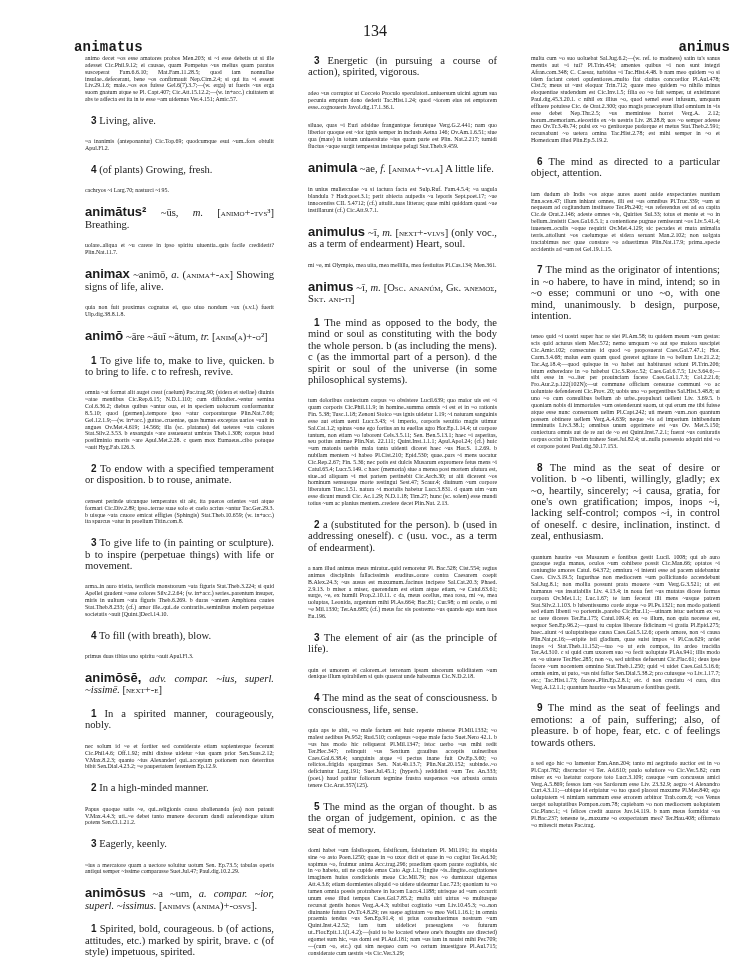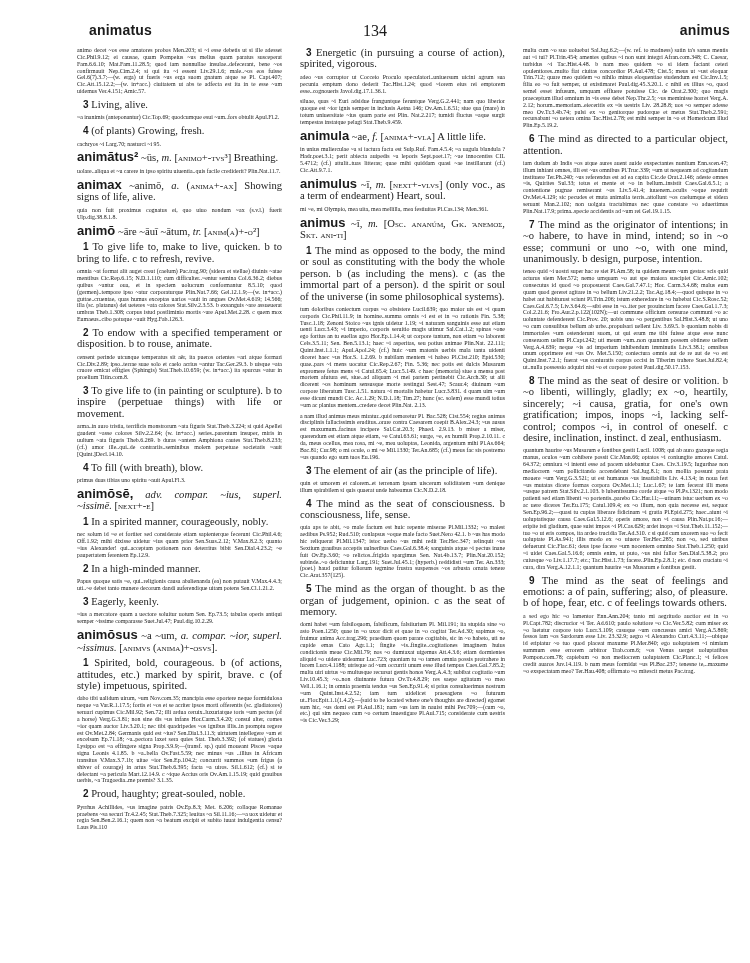--- a/index.html
+++ b/index.html
@@ -2,29 +2,29 @@
 <html><head>
 <meta charset="utf-8">
 <style>
   html, body { margin: 0; padding: 0; background: #fff; }
   body {
     width: 750px; height: 963px; overflow: hidden; position: relative;
     font-family: "Liberation Serif", "DejaVu Serif", serif; color: #1a1a1a;
   }
   .page { position: absolute; left: 0; top: 0; width: 750px; height: 963px; }
   .running-head {
-    position: absolute; top: 22px; font-family: Liberation Sans, sans-serif;
-    font-weight: bold; font-size: 14px; letter-spacing: 0.2px; margin-left: 15px;
+    position: absolute; top: 39px; font-family: Liberation Mono, monospace;
+    font-weight: bold; font-size: 14px; letter-spacing: 0.2px;
   }
   .rh-left { left: 74px; }
   .rh-right { right: 20px; }
   .page-number { position: absolute; top: 22px; left: 350px; width: 50px; text-align: center; font-size: 16px; }
   .columns { position: absolute; top: 43px; left: 73px; width: 660px; display: flex; gap: 10px; }
   .col { width: 213px; font-size: 6.1px; line-height: 6.9px; text-align: justify; }
-  .col p { margin: 4px; }
+  .col p { margin: 12px; }
   .cit { font-size: 5.9px; line-height: 6.85px; text-align: justify; hyphens: auto; margin: 0 0 3px 0; }
   .sense {
     font-size: 10.6px; line-height: 11.4px; text-align: justify; margin: 2px 0 1px 0; text-indent: 6px;
   }
   .sense .num, .sense .sub { font-family: "Liberation Sans", "DejaVu Sans", sans-serif; font-weight: bold; font-size: 10px; }
   .entry-head { font-size: 10.6px; line-height: 11.6px; margin: 3px 0 1px 0; }
   .entry-head .lemma { font-family: "Liberation Sans", "DejaVu Sans", sans-serif; font-weight: bold; font-size: 13px; }
   .entry-head .gram { font-style: italic; }
   .entry-head .etym { font-variant: small-caps; font-family: Liberation Serif, serif; }
 </style>
@@ -73,20 +73,21 @@
         <p class="sense"><span class="num">3</span> <span>Energetic (in pursuing a course of action), spirited, vigorous.</span></p>
         <p class="cit">adeo ~us corruptor ut Cocceio Proculo speculatori..uniuersum uicini agrum sua pecunia emptum dono dederit Tac.Hist.1.24; quod ~iorem eius rei emptorem esse..cognoueris Javol.dig.17.1.36.1.</p>
         <p class="cit">siluae, quas ~i Euri adsidue franguntque feruntque Verg.G.2.441; nam quo liberior quoque est ~ior ignis semper in inclusis Aetna 146; Ov.Am.1.6.51; siue qua (mare) in totum uniuersitate ~ius quam parte est Plin. Nat.2.217; tumidi fluctus ~aque surgit tempestas instatque pelagi Stat.Theb.9.459.</p>
         <p class="entry-head"><span class="lemma">animula</span> <span>~ae,</span> <span class="gram">f.</span> <span class="etym">[anima+-vla]</span> <span>A little life.</span> </p>
         <p class="cit">in unius mulierculae ~a si iactura facta est Sulp.Ruf. Fam.4.5.4; ~a uagula blandula ? Hadr.poet.3.1; perit abiecta auipedis ~a leporis Sept.poet.17; ~ae innocentiss CIL 5.4712; (cf.) attulit..tuas litteras; quae mihi quiddam quasi ~ae instillarunt (cf.) Cic.Att.9.7.1.</p>
         <p class="entry-head"><span class="lemma">animulus</span> <span>~ī,</span> <span class="gram">m.</span> <span class="etym">[next+-vlvs]</span> <span>(only voc., as a term of endearment) Heart, soul.</span> </p>
         <p class="cit">mi ~e, mi Olympio, mea uita, mea mellilla, mea festiuitas Pl.Cas.134; Men.361.</p>
         <p class="entry-head"><span class="lemma">animus</span> <span>~ī,</span> <span class="gram">m.</span> <span class="etym">[Osc. ananúm, Gk. ἄνεμος, Skt. ani-ti]</span> </p>
         <p class="sense"><span class="num">1</span> <span>The mind as opposed to the body, the mind or soul as constituting with the body the whole person. b (as including the mens). c (as the immortal part of a person). d the spirit or soul of the universe (in some philosophical systems).</span></p>
         <p class="cit">tum doloribus coniectum corpus ~o obsistere Lucil.639; quo maior uis est ~i quam corporis Cic.Phil.11.9; in homine..summa omnis ~i est et in ~o rationis Fin. 5.38; Tusc.1.18; Zenoni Stoico ~us ignis uidetur 1.19; ~i naturam sanguinis esse aut etiam uenti Lucr.3.43; ~i imperio, corporis seruitio magis utimur Sal.Cat.1.2; spinas ~one ego fortius an tu euellas agro Hor.Ep.1.14.4; ut corpore tantum, non etiam ~o laborent Cels.3.5.11; Sen. Ben.5.13.1; haec ~i asperitas, seu potius animae Plin.Nat. 22.111; Quint.Inst.1.1.1; Apul.Apol.24; (cf.) huic ~um matonis uerbis mala tanta uidenti diceret haec ~us Hor.S. 1.2.69. b nubilam mentem ~i habeo Pl.Cist.210; Epid.530; quae..pars ~i mens uocatur Cic.Rep.2.67; Fin. 5.36; nec potis est dulcis Musarum expromere fetus mens ~i Catul.65.4; Lucr.5.149. c haec (memoria) siue a mensa post mortem afutura est, siue..ad aliquam ~i mei partem pertinebit Cic.Arch.30; ut alii dicerent ~os hominum sensusque morte restingui Sest.47; Scaur.4; diuinum ~um corpore liberatum Tusc.1.51. natura ~i mortalis habetur Lucr.3.831. d quam uim ~um esse dicunt mundi Cic. Ac.1.29; N.D.1.18; Tim.27; hunc (sc. solem) esse mundi totius ~um ac planius mentem..credere decet Plin.Nat. 2.13.</p>
+        <p class="sense"><span class="num">2</span> <span>a (substituted for the person). b (used in addressing oneself). c (usu. voc., as a term of endearment).</span></p>
         <p class="cit">a nam illud animus meus miratur..quid remoretur Pl. Bac.528; Cist.554; regius animus disciplinis fallacissimis eruditus..orare contra Caesarem coepit B.Alex.24.3; ~us ausus est maxumum..facinus incipere Sal.Cat.20.3; Phaed. 2.9.13. b miser a miser, querendum est etiam atque etiam, ~e Catul.63.61; surge, ~e, ex humili Prop.2.10.11. c da, meus ocellus, mea rosa, mi ~e, mea uoluptas, Leonida, argentum mihi Pl.As.664; Bac.81; Cur.98; o mi ocule, o mi ~e Mil.1330; Ter.An.685; (cf.) meus fac sis postremo ~us quando ego sum tuos Eu.196.</p>
         <p class="sense"><span class="num">3</span> <span>The element of air (as the principle of life).</span></p>
         <p class="cit">quin et umorem et calorem..et terrenam ipsam uiscerum soliditatem ~um denique illum spirabilem si quis quaerat unde habeamus Cic.N.D.2.18.</p>
         <p class="sense"><span class="num">4</span> <span>The mind as the seat of consciousness. b consciousness, life, sense.</span></p>
         <p class="cit">quia aps te abit, ~o male factum est huic repente miserae Pl.Mil.1332; ~o malest aedibus Ps.952; Rud.510; conlapsus ~oque male facto Suet.Nero 42.1. b ~us has modo hic reliquerat Pl.Mil.1347; istoc uerbo ~us mihi redit Ter.Hec.347; relinquit ~us Sextium grauibus acceptis uulneribus Caes.Gal.6.38.4; sanguinis atque ~i pectus inane fuit Ov.Ep.3.60; ~o relictos..frigida spargimus Sen. Nat.4b.13.7; Plin.Nat.20.152; subinde..~o deficiuntur Larg.191; Suet.Jul.45.1; (hyperb.) reddidisti ~um Ter. An.333; (poet.) haud patitur foliorum tegmine frustra suspensos ~os arbusta ornata tenere Cic.Arat.357(125).</p>
         <p class="sense"><span class="num">5</span> <span>The mind as the organ of thought. b as the organ of judgement, opinion. c as the seat of memory.</span></p>
         <p class="cit">domi habet ~um falsiloquom, falsificum, falsiiurium Pl. Mil.191; ita stupida sine ~o asto Poen.1250; quae in ~o uxor dicit et quae in ~o cogitat Ter.Ad.30; sapimus ~o, fruimur anima Acc.trag.296; praedium quom parare cogitabis, sic in ~o habeto, uti ne cupide emas Cato Agr.1.1; fingite ~is..fingite..cogitationes imaginem huius condicionis meae Cic.Mil.79; nos ~o dumtaxat uigemus Att.4.3.6; etiam dormientes aliquid ~o uidere uideamur Luc.723; quoniam tu ~o tamen omnia possis protrahere in lucem Lucr.4.1188; utrisque ad ~um occurrit unum esse illud tempus Caes.Gal.7.85.2; multa uiri uirtus ~o multusque recursat gentis honos Verg.A.4.3; subibat cogitatio ~um Liv.10.45.3; ~o..non diuinante futura Ov.Tr.4.8.29; res saepe agitatam ~o meo Vell.1.16.1; in omnia praemia tendus ~us Sen.Ep.91.4; si prius consuluerimus nostrum ~um Quint.Inst.4.2.52; iam tum uidelicet praesagiens ~o futurum ut..Flor.Epit.1.1(1.4.2);—(said to be located where one's thoughts are directed) egomet sum hic, ~us domi est Pl.Aul.181; nam ~us iam in nauist mihi Per.709;—(cum ~o, etc.) qui sim nequeo cum ~o certum inuestigare Pl.Aul.715; considerate cum uestris ~is Cic.Ver.3.29;</p>
       </div>
     <div class="col">
         <p class="cit">multa cum ~o suo uoluebat Sal.Jug.6.2;—(w. ref. to madness) satin ta's sanus mentis aut ~i tui? Pl.Trin.454; amentes quibus ~i non sunt integri Afran.com.348; C. Caesar, turbidus ~i Tac.Hist.4.48. b nam meo quidem ~o si idem faciant ceteri opulentiores..multo fiat ciuitas concordior Pl.Aul.478; Cist.5; meus ut ~ust eloquar Trin.712; quare meo quidem ~o nihilo minus eloquentiae studendum est Cic.Inv.1.5; filia eo ~o fuit semper, ut existimaret Paul.dig.45.3.20.1. c nihil ex illius ~o, quod semel esset infusum, umquam effluere potuisse Cic. de Orat.2.300; quo magis praeceptum illud omnium in ~is esse debet Nep.Thr.2.5; ~us meminisse horret Verg.A. 2.12; horum..memoriam..eieceritis ex ~is uestris Liv. 28.28.8; uos ~o semper adesse meo Ov.Tr.3.4b.74; pulsi ex ~o genitorque pudorque et metus Stat.Theb.2.591; recursabant ~o uetera omina Tac.Hist.2.78; est mihi semper in ~o et Homericum illud Plin.Ep.5.19.2.</p>

